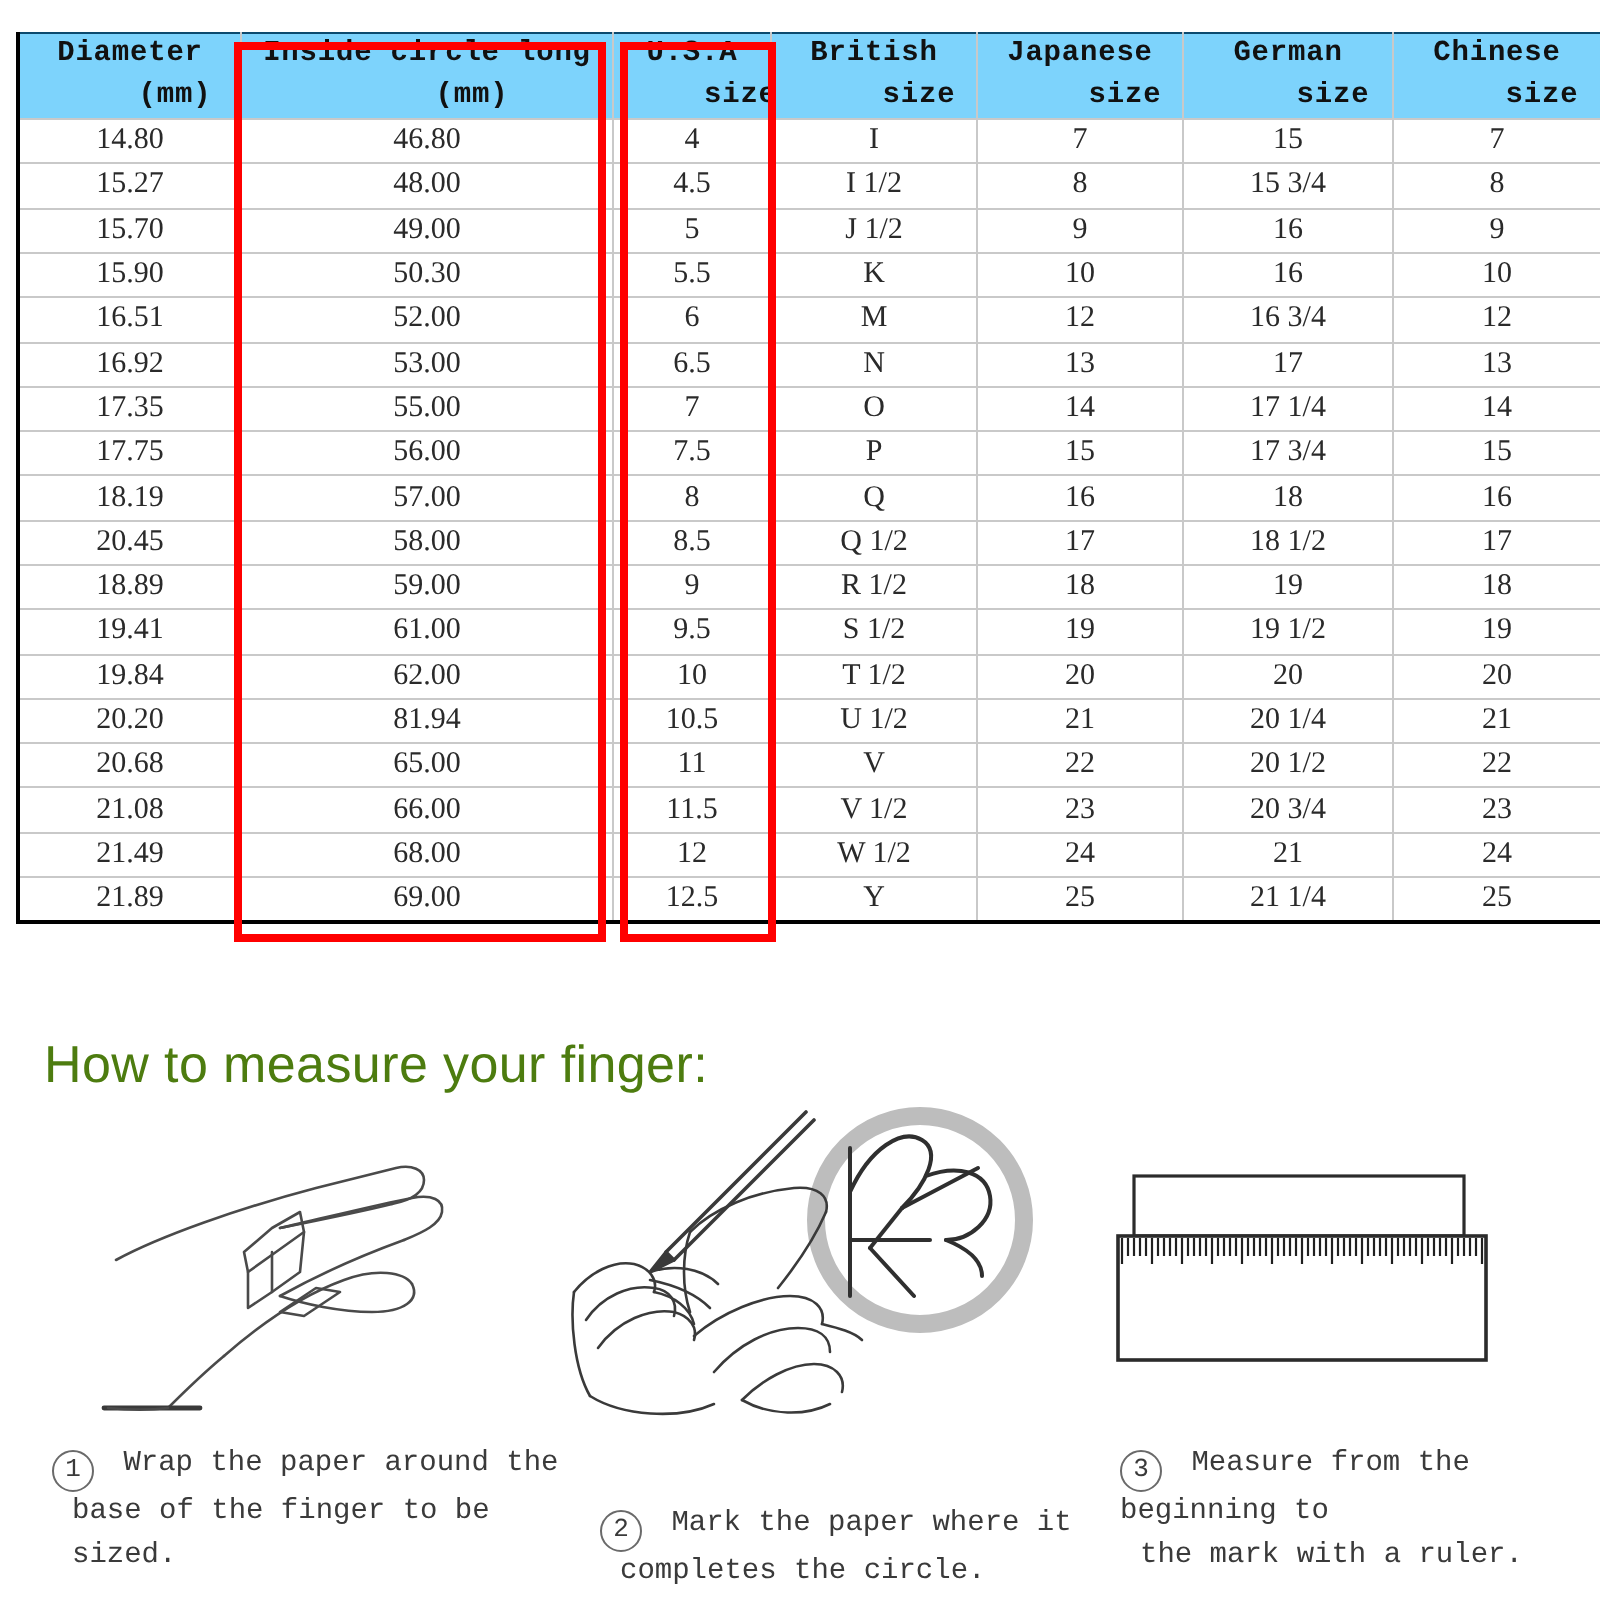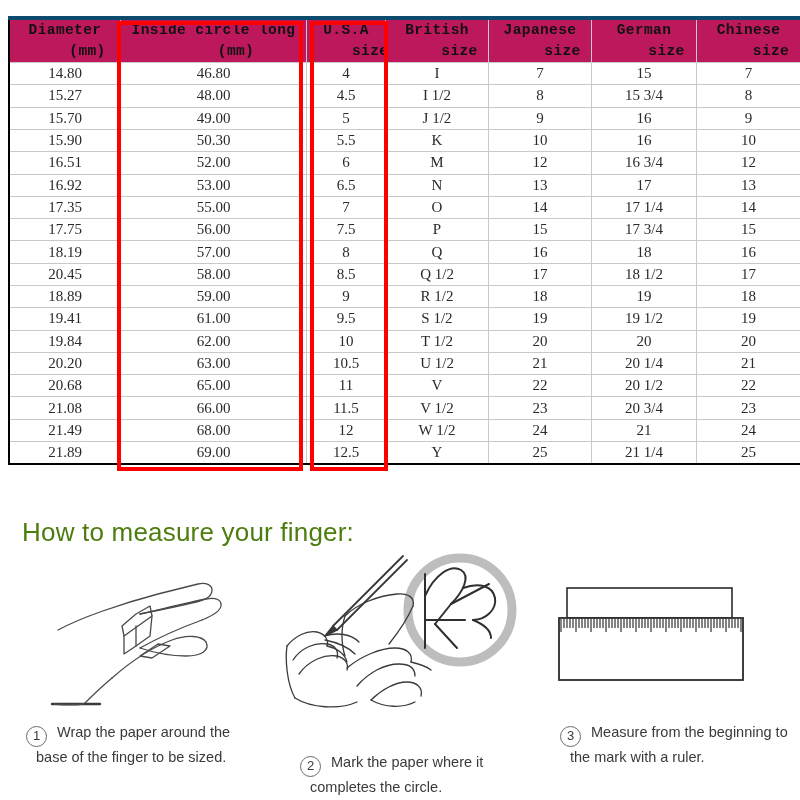--- a/index.html
+++ b/index.html
@@ -31,29 +31,29 @@
     font-family: "Liberation Serif", serif;
   }
   table.size-table th,
   table.size-table td {
     border: 1px solid #c9c9c9;
     text-align: center;
     vertical-align: middle;
     padding: 0;
   }
   table.size-table thead th {
-    background: #be185d;
+    background: #7dd3fc;
     font-family: "Liberation Mono", monospace;
     font-weight: bold;
     font-size: 14.5px;
     line-height: 1.45;
     height: 42px;
     color: #111;
     letter-spacing: 0.4px;
-    border-top: 4px solid #0c4a6e;
+    border-top: 1px solid #0c4a6e;
     border-bottom: 1px solid #c9c9c9;
   }
   table.size-table thead th .hdr-l1 { display:block; }
   table.size-table thead th .hdr-l2 { display:block;margin-left:45px; }
   table.size-table tbody td {
     height: 21.3px;
     font-size: 15px;
     color: #2a2a2a;
   }
   table.size-table tbody tr:last-child td {
@@ -94,21 +94,21 @@
 
   .illus {
     position: absolute;
   }
   #illus-1 { left: 40px;  top: 552px; width: 250px; height: 160px; }
   #illus-2 { left: 285px; top: 548px; width: 255px; height: 165px; }
   #illus-3 { left: 555px; top: 570px; width: 245px; height: 135px; }
 
   .caption {
     position: absolute;
-    font-family: Liberation Sans, sans-serif;
+    font-family: Liberation Mono, monospace;
     font-size: 14.5px;
     line-height: 1.5;
     color: #3a3a3a;
   }
   #caption-1 { left: 26px;  top: 722px; width: 260px; }
   #caption-2 { left: 300px; top: 752px; width: 250px; }
   #caption-3 { left: 560px; top: 722px; width: 240px; }
   .caption .num {
     display: inline-block;
     width: 19px;
@@ -277,21 +277,21 @@
           <td>19.84</td>
           <td>62.00</td>
           <td>10</td>
           <td>T 1/2</td>
           <td>20</td>
           <td>20</td>
           <td>20</td>
         </tr>
         <tr>
           <td>20.20</td>
-          <td>63.00</td>
+          <td>81.94</td>
           <td>10.5</td>
           <td>U 1/2</td>
           <td>21</td>
           <td>20 1/4</td>
           <td>21</td>
         </tr>
         <tr>
           <td>20.68</td>
           <td>65.00</td>
           <td>11</td>

